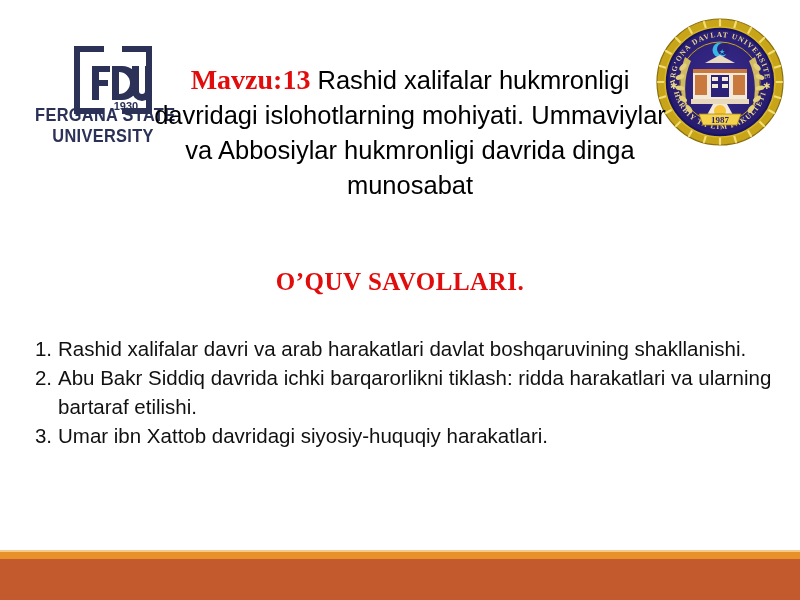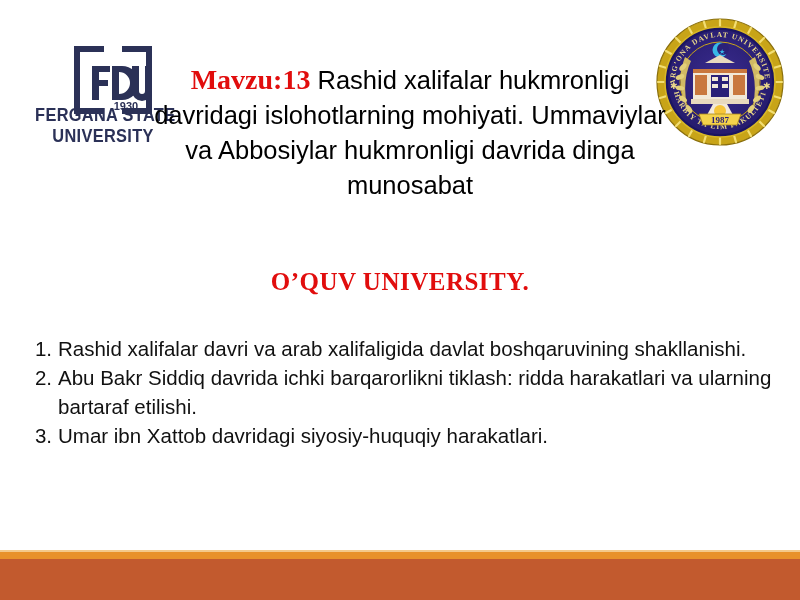--- a/index.html
+++ b/index.html
@@ -281,26 +281,26 @@
         <path d="M44 97 L86 97 L82 108 L48 108 Z" fill="#F4D24B" stroke="#A8861A" stroke-width="0.8"></path>
         <text x="65" y="106" font-family="Liberation Serif, serif" font-size="9" font-weight="700" fill="#2B2178" text-anchor="middle">1987</text>
       </g>
     </svg>
   </div>
 
   <div class="title-block">
     <span class="mavzu">Mavzu:13</span><span> Rashid xalifalar hukmronligi davridagi islohotlarning mohiyati. Ummaviylar va Abbosiylar hukmronligi davrida dinga munosabat</span>
   </div>
 
-  <div class="section-heading">O’QUV UNIVERSITY.</div>
+  <div class="section-heading">O’QUV SAVOLLARI.</div>
 
   <ol class="question-list">
     <li>
       <span class="num">1.</span>
-      <span>Rashid xalifalar davri va arab xalifaligida davlat boshqaruvining shakllanishi.</span>
+      <span>Rashid xalifalar davri va arab harakatlari davlat boshqaruvining shakllanishi.</span>
     </li>
     <li>
       <span class="num">2.</span>
       <span>Abu Bakr Siddiq davrida ichki barqarorlikni tiklash: ridda harakatlari va ularning bartaraf etilishi.</span>
     </li>
     <li>
       <span class="num">3.</span>
       <span>Umar ibn Xattob davridagi siyosiy-huquqiy harakatlari.</span>
     </li>
   </ol>

